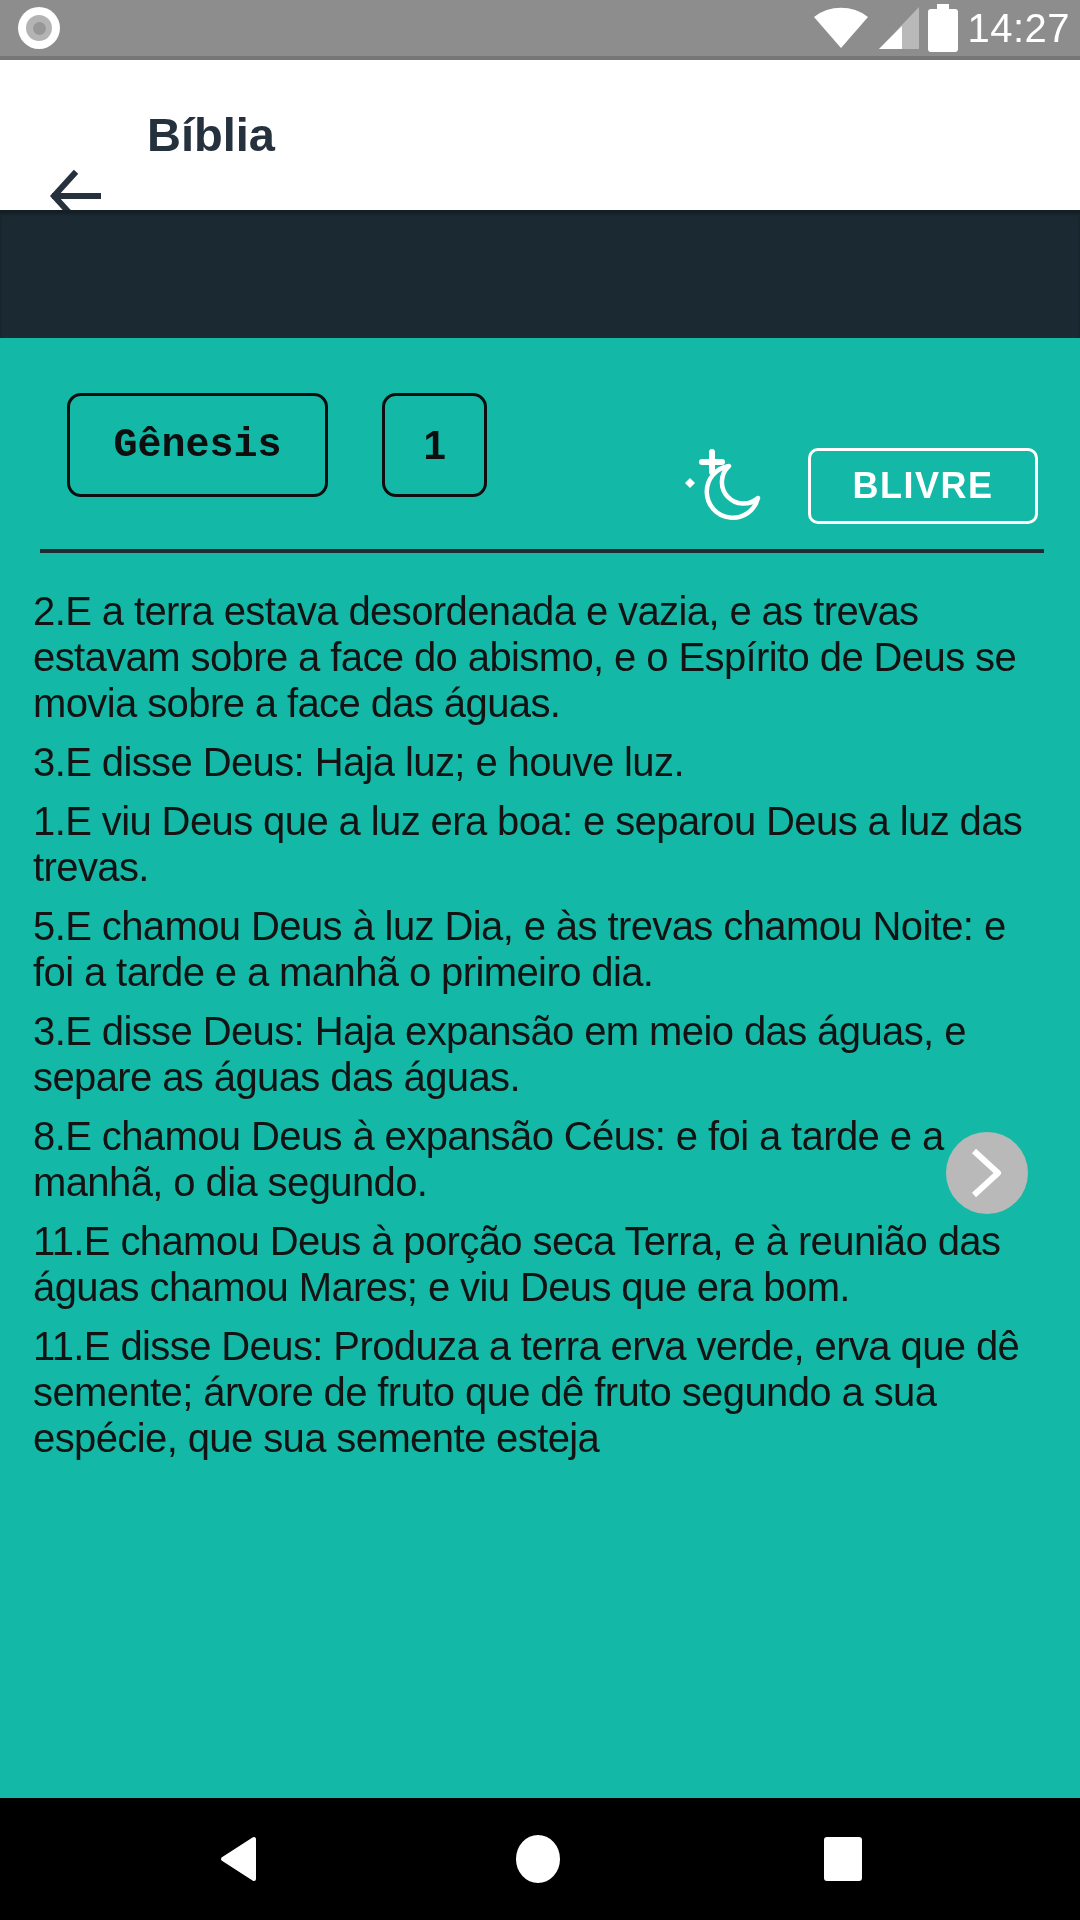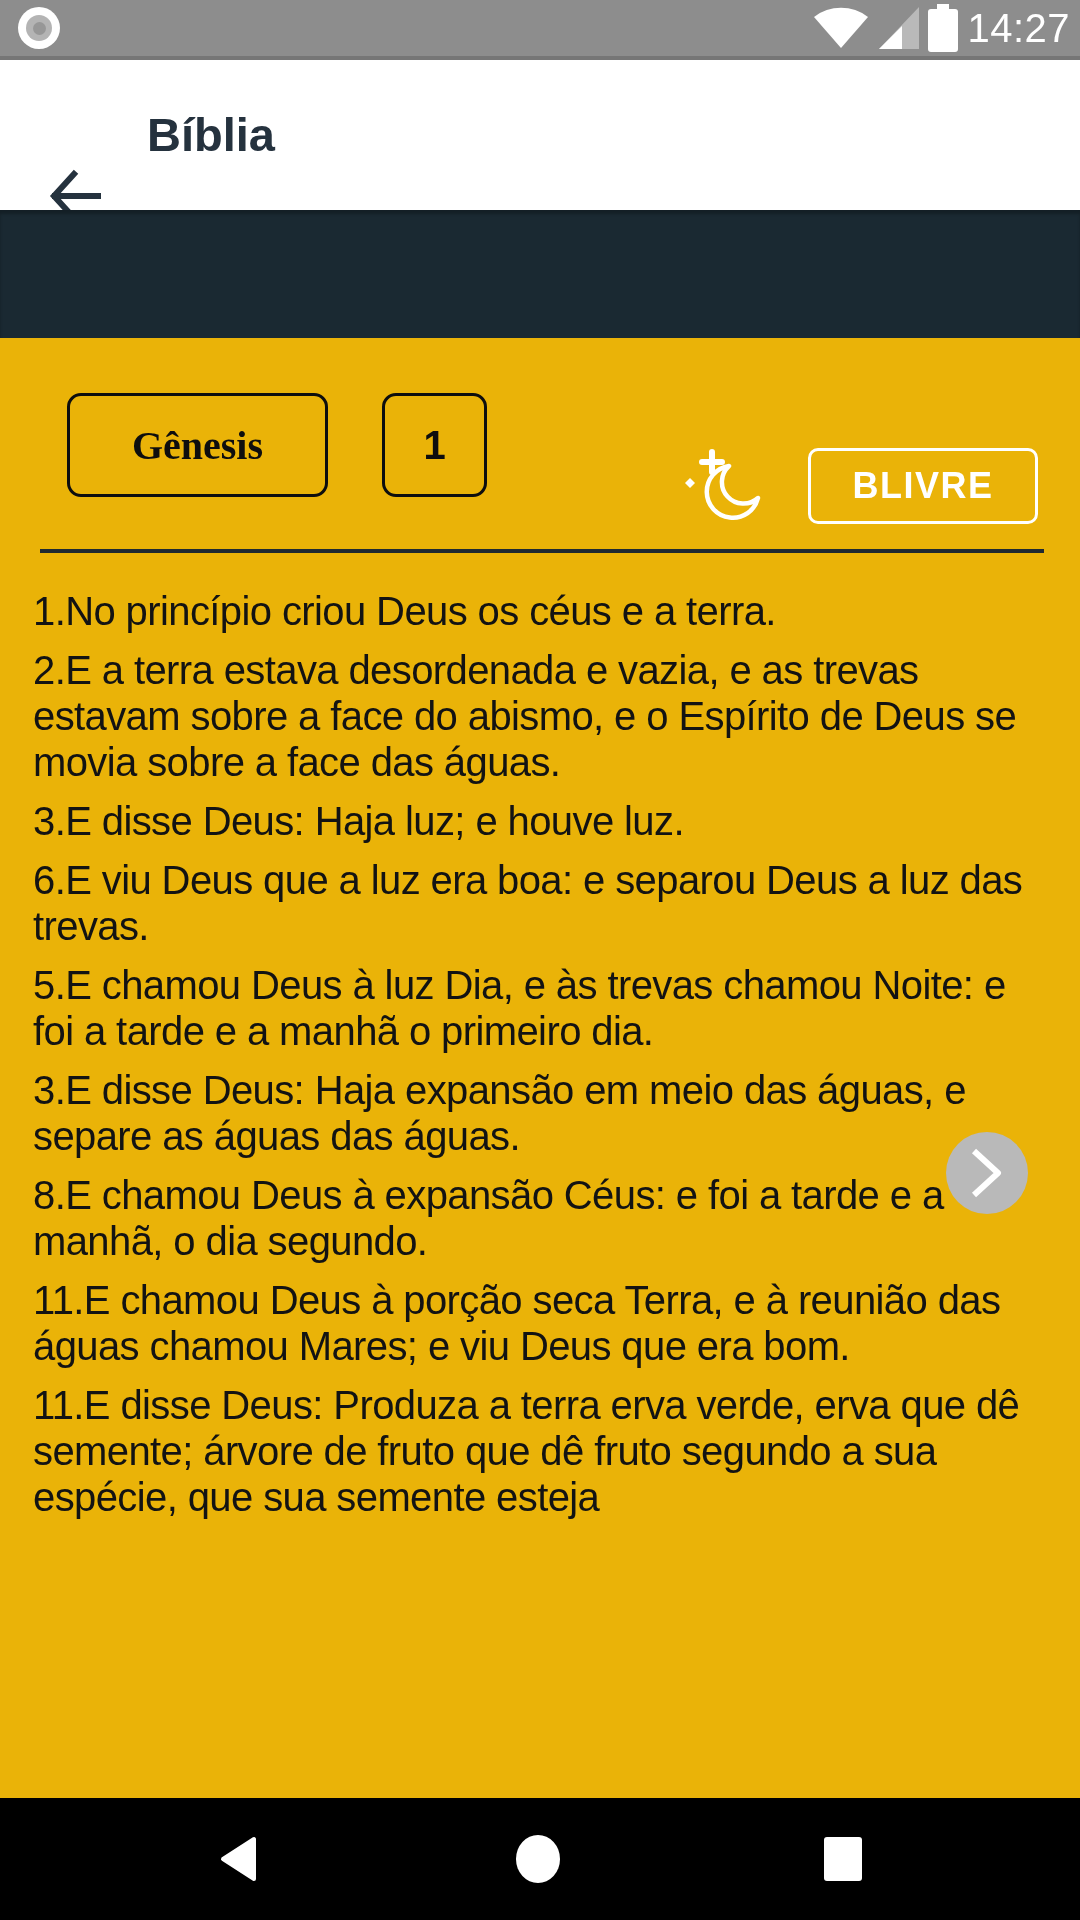--- a/index.html
+++ b/index.html
@@ -1,18 +1,18 @@
 <!DOCTYPE html>
 <html><head>
 <meta charset="utf-8">
 <style>
   html,body{margin:0;padding:0;background:#333;}
   .screen{
     position:relative;width:1080px;height:1920px;overflow:hidden;
-    background:#eab308;font-family:"Liberation Sans",sans-serif;
+    background:#14b8a6;font-family:"Liberation Sans",sans-serif;
   }
   
   .status-bar{
     position:absolute;left:0;top:0;width:1080px;height:56px;
     background:#8d8d8d;border-bottom:4px solid #767676;z-index:6;
   }
   .rec-icon{position:absolute;left:18px;top:7px;width:42px;height:42px;border-radius:50%;
     background:#fff;display:flex;align-items:center;justify-content:center;}
   .rec-icon .inner{width:26px;height:26px;border-radius:50%;background:#b4b4b4;
     display:flex;align-items:center;justify-content:center;}
@@ -27,21 +27,21 @@
   
   .toolbar{position:absolute;left:0;top:210px;width:1080px;height:128px;background:#1a2932;
     box-shadow:inset 0 4px 3px rgba(0,0,0,0.25);}
   .moon-btn{position:absolute;left:676px;top:236px;width:90px;height:82px;background:none;border:none;padding:0;cursor:pointer;}
   .version-btn{position:absolute;left:808px;top:238px;width:230px;height:76px;
     background:transparent;border:3px solid #ffffff;border-radius:10px;color:#ffffff;
     font-family:"Liberation Sans",sans-serif;font-size:36px;font-weight:700;letter-spacing:1.5px;cursor:pointer;}
   
   .book-btn{position:absolute;left:67px;top:393px;width:261px;height:104px;
     background:transparent;border:3px solid #0e0e0e;border-radius:14px;color:#0e0e0e;
-    font-family:Liberation Serif, serif;font-size:40px;font-weight:700;cursor:pointer;}
+    font-family:Liberation Mono, monospace;font-size:40px;font-weight:700;cursor:pointer;}
   .chapter-btn{position:absolute;left:382px;top:393px;width:105px;height:104px;
     background:transparent;border:3px solid #0e0e0e;border-radius:14px;color:#0e0e0e;
     font-family:"Liberation Sans",sans-serif;font-size:40px;font-weight:700;cursor:pointer;}
   .divider{position:absolute;left:40px;top:549px;width:1004px;height:4px;background:#1f2a32;}
   
   .verses{position:absolute;left:33px;top:588px;width:1016px;z-index:2;}
   .verses p{margin:0 0 13px 0;font-size:40px;line-height:46px;color:#131313;
     letter-spacing:-0.6px;font-weight:400;}
   
   .next-btn{position:absolute;left:946px;top:1132px;width:82px;height:82px;border-radius:50%;
@@ -107,24 +107,23 @@
 
   <div class="divider"></div>
 
   <button class="next-btn" aria-label="next chapter">
     <svg width="46" height="56" viewBox="0 0 46 56">
       <path d="M10 6 L34 28 L10 50" fill="none" stroke="#ffffff" stroke-width="6" stroke-linejoin="round"></path>
     </svg>
   </button>
 
   <div class="verses">
-    <p>1.No princípio criou Deus os céus e a terra.</p>
     <p>2.E a terra estava desordenada e vazia, e as trevas estavam sobre a face do abismo, e o Espírito de Deus se movia sobre a face das águas.</p>
     <p>3.E disse Deus: Haja luz; e houve luz.</p>
-    <p>6.E viu Deus que a luz era boa: e separou Deus a luz das trevas.</p>
+    <p>1.E viu Deus que a luz era boa: e separou Deus a luz das trevas.</p>
     <p>5.E chamou Deus à luz Dia, e às trevas chamou Noite: e foi a tarde e a manhã o primeiro dia.</p>
     <p>3.E disse Deus: Haja expansão em meio das águas, e separe as águas das águas.</p>
     <p>8.E chamou Deus à expansão Céus: e foi a tarde e a manhã, o dia segundo.</p>
     <p>11.E chamou Deus à porção seca Terra, e à reunião das águas chamou Mares; e viu Deus que era bom.</p>
     <p>11.E disse Deus: Produza a terra erva verde, erva que dê semente; árvore de fruto que dê fruto segundo a sua espécie, que sua semente esteja</p>
   </div>
 
   <div class="nav-bar">
     <button class="nav-btn nav-back" aria-label="back">
       <svg width="40" height="48" viewBox="0 0 40 48">

